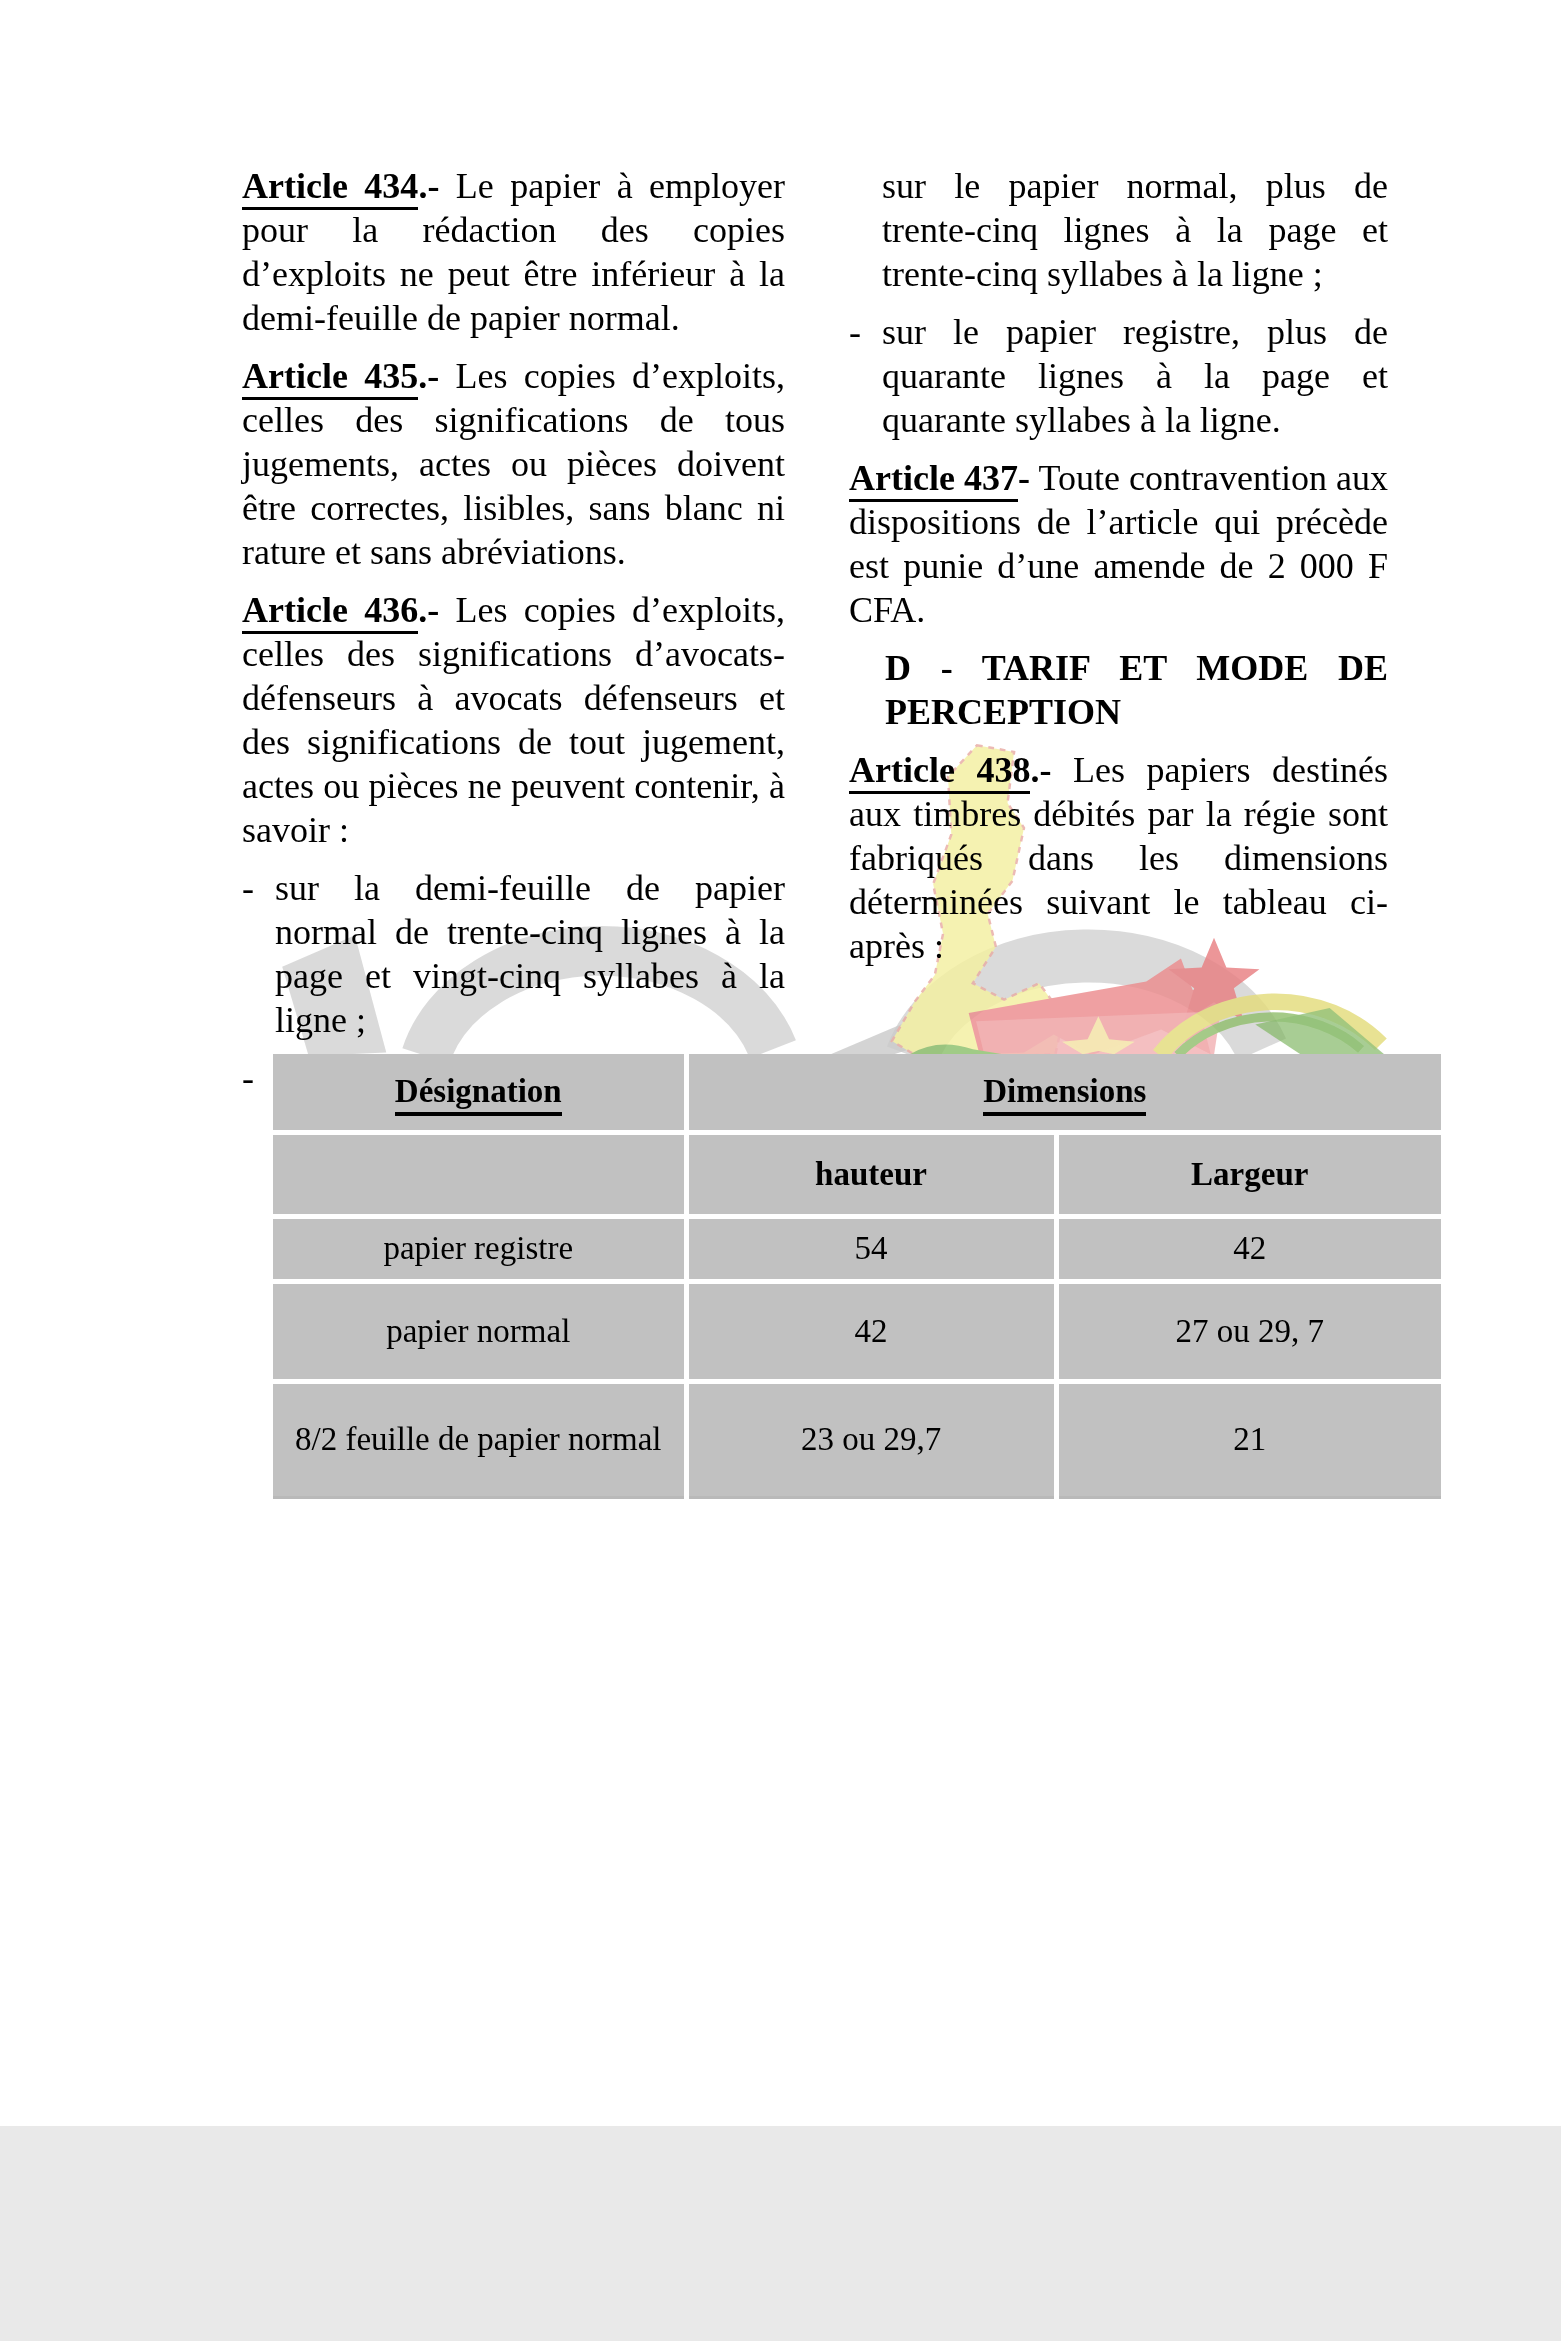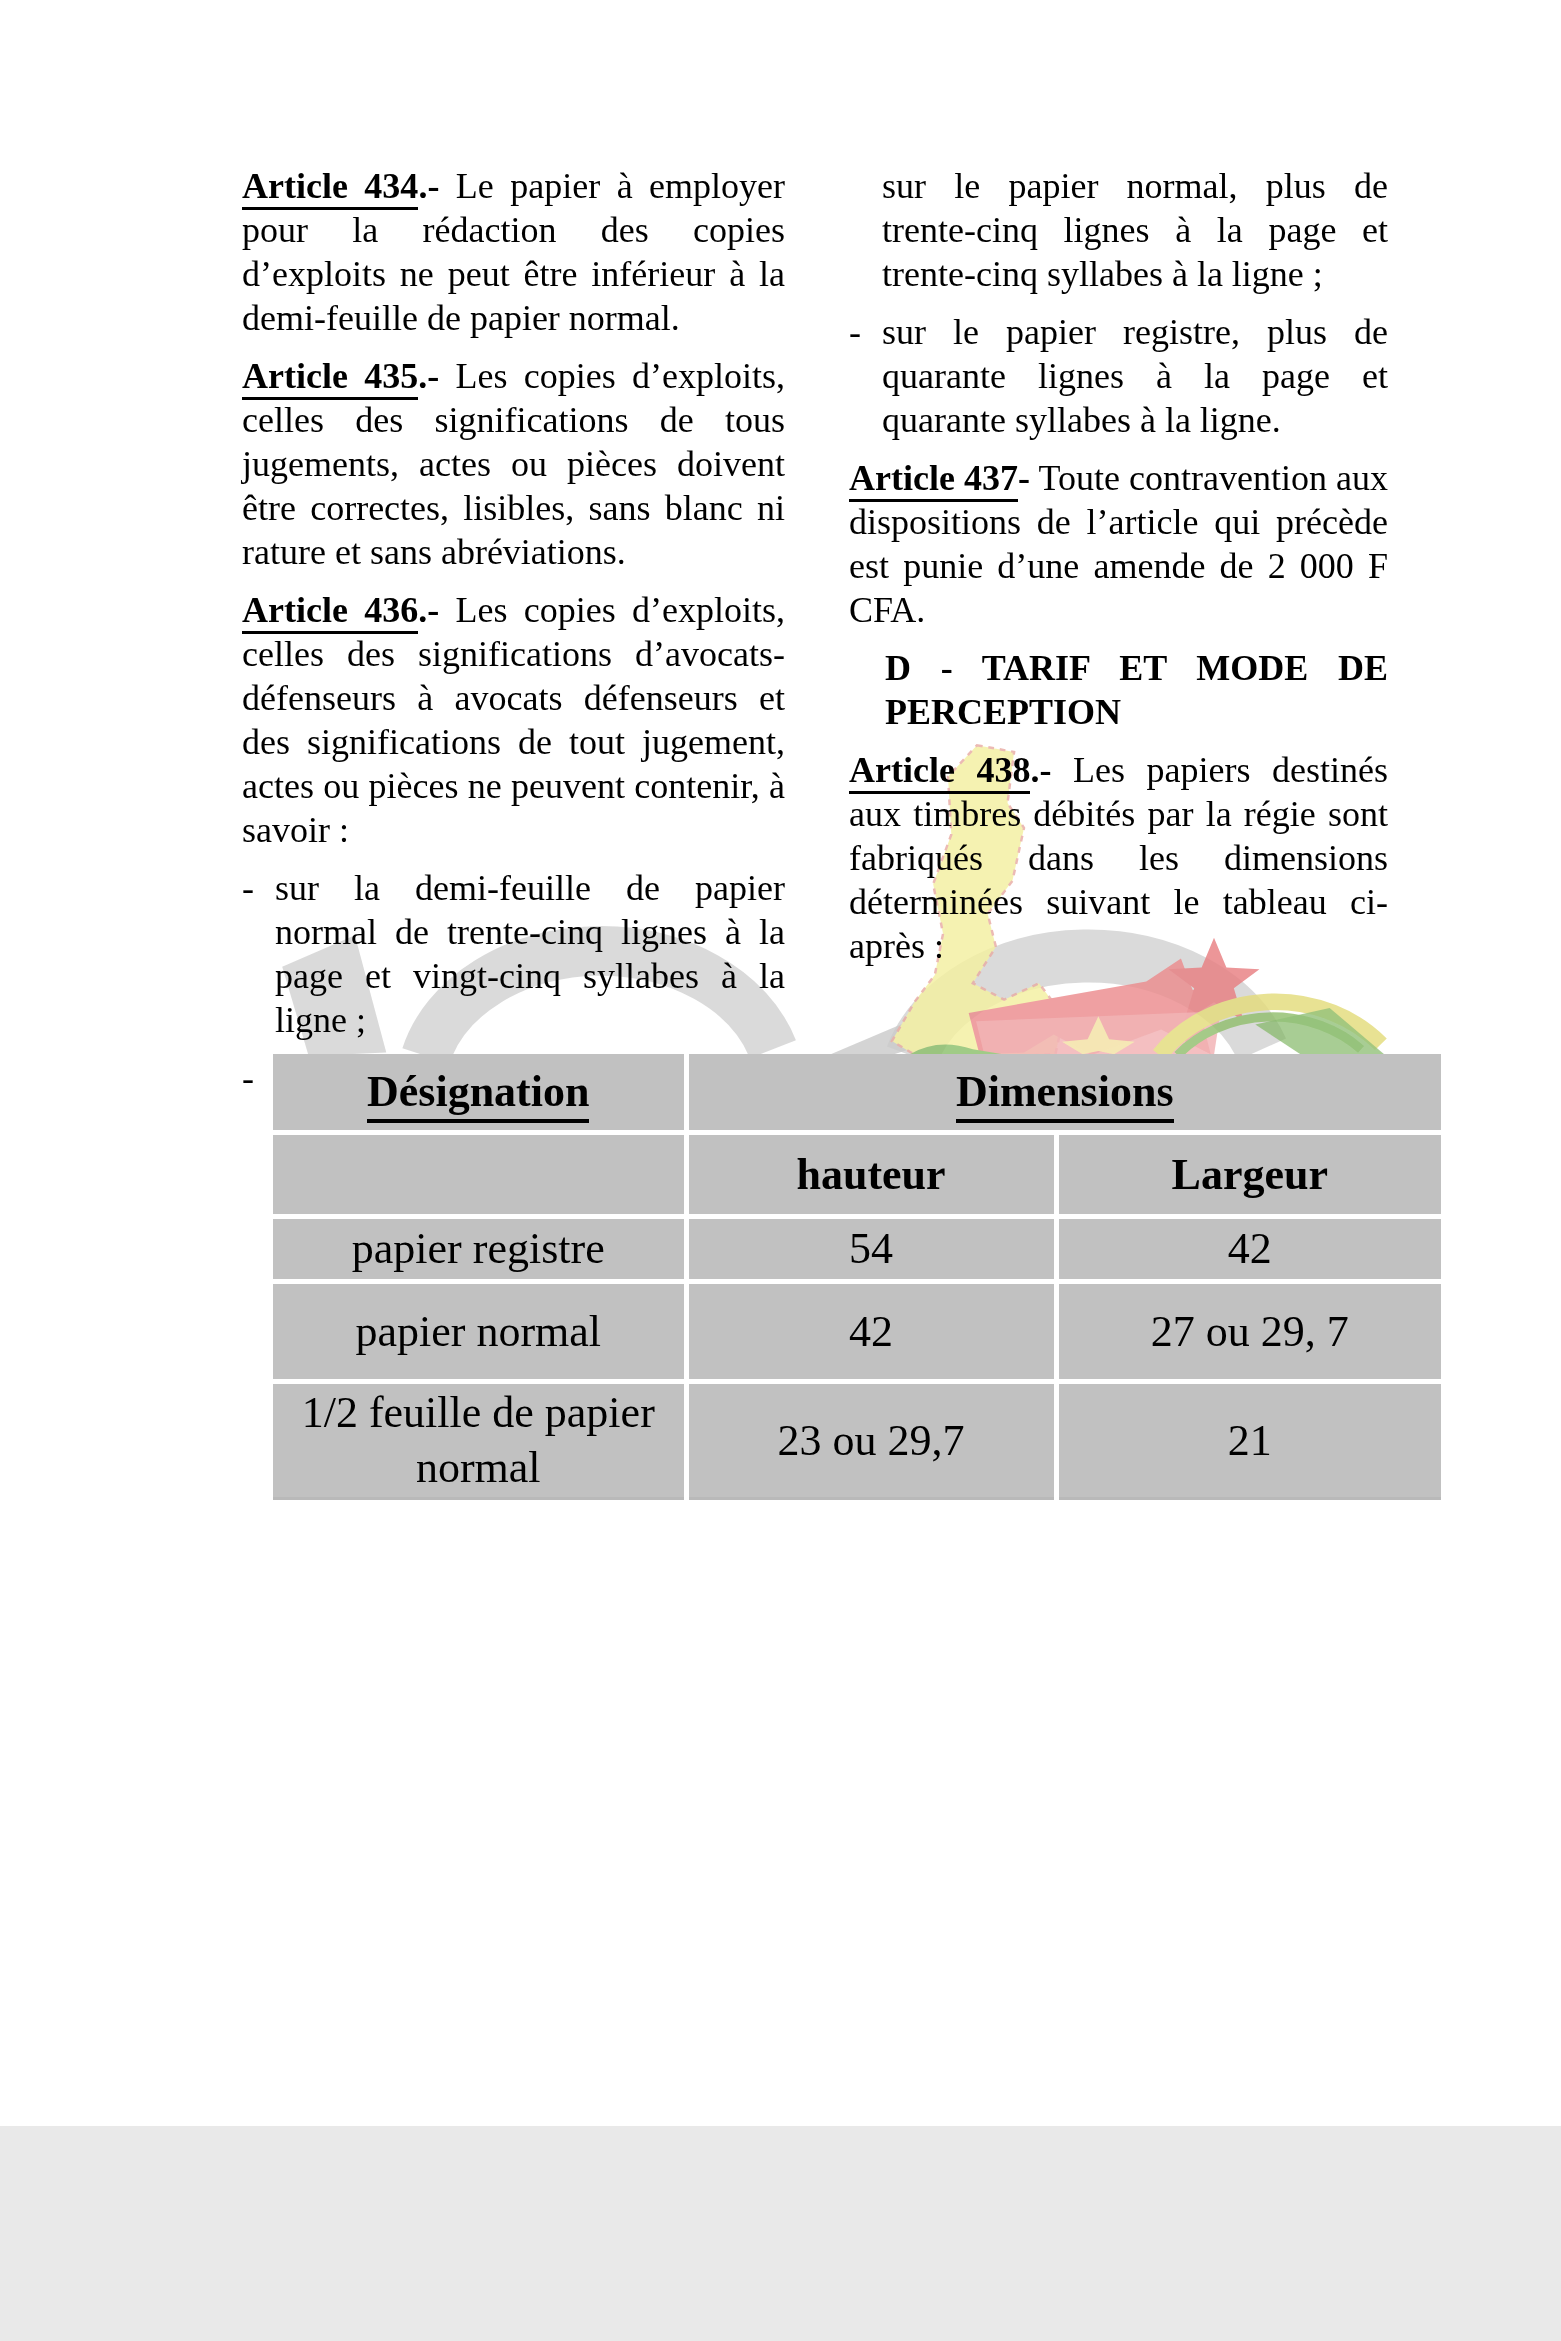--- a/index.html
+++ b/index.html
@@ -26,21 +26,21 @@
   .art-sep { font-weight:bold; }
   .bullet { padding-left:33px; text-indent:-33px; }
   .bullet .dash { display:inline-block; width:33px; text-indent:0; }
   .continuation { padding-left:33px; }
   .heading { font-weight:bold;margin-left:36px; }
 
   .dim-table {
     position:absolute; left:273px; top:1054px; z-index:1;
     width:1168px;
     border-collapse:collapse; table-layout:fixed;
-    font-size:44px;
+    font-size:33px;
     border-bottom:3.3px solid #b9b9b9;
   }
   .dim-table td {
     background:#c1c1c1;
     border-right:5px solid #fff;
     border-bottom:5px solid #fff;
     text-align:center; vertical-align:middle;
     padding:1.7px 8.3px;
   }
   .dim-table td:last-child { border-right:none; }
@@ -141,21 +141,21 @@
         <td>papier registre</td>
         <td>54</td>
         <td>42</td>
       </tr>
       <tr class="r2">
         <td>papier normal</td>
         <td>42</td>
         <td>27 ou 29, 7</td>
       </tr>
       <tr class="r3">
-        <td>1/2 feuille de papier normal</td>
+        <td>8/2 feuille de papier normal</td>
         <td>23 ou 29,7</td>
         <td>21</td>
       </tr>
     </tbody>
   </table>
 
   <div class="footer">
     <div>Code Général des Impôts – Edition 2025</div>
     <div>170</div>
   </div>

